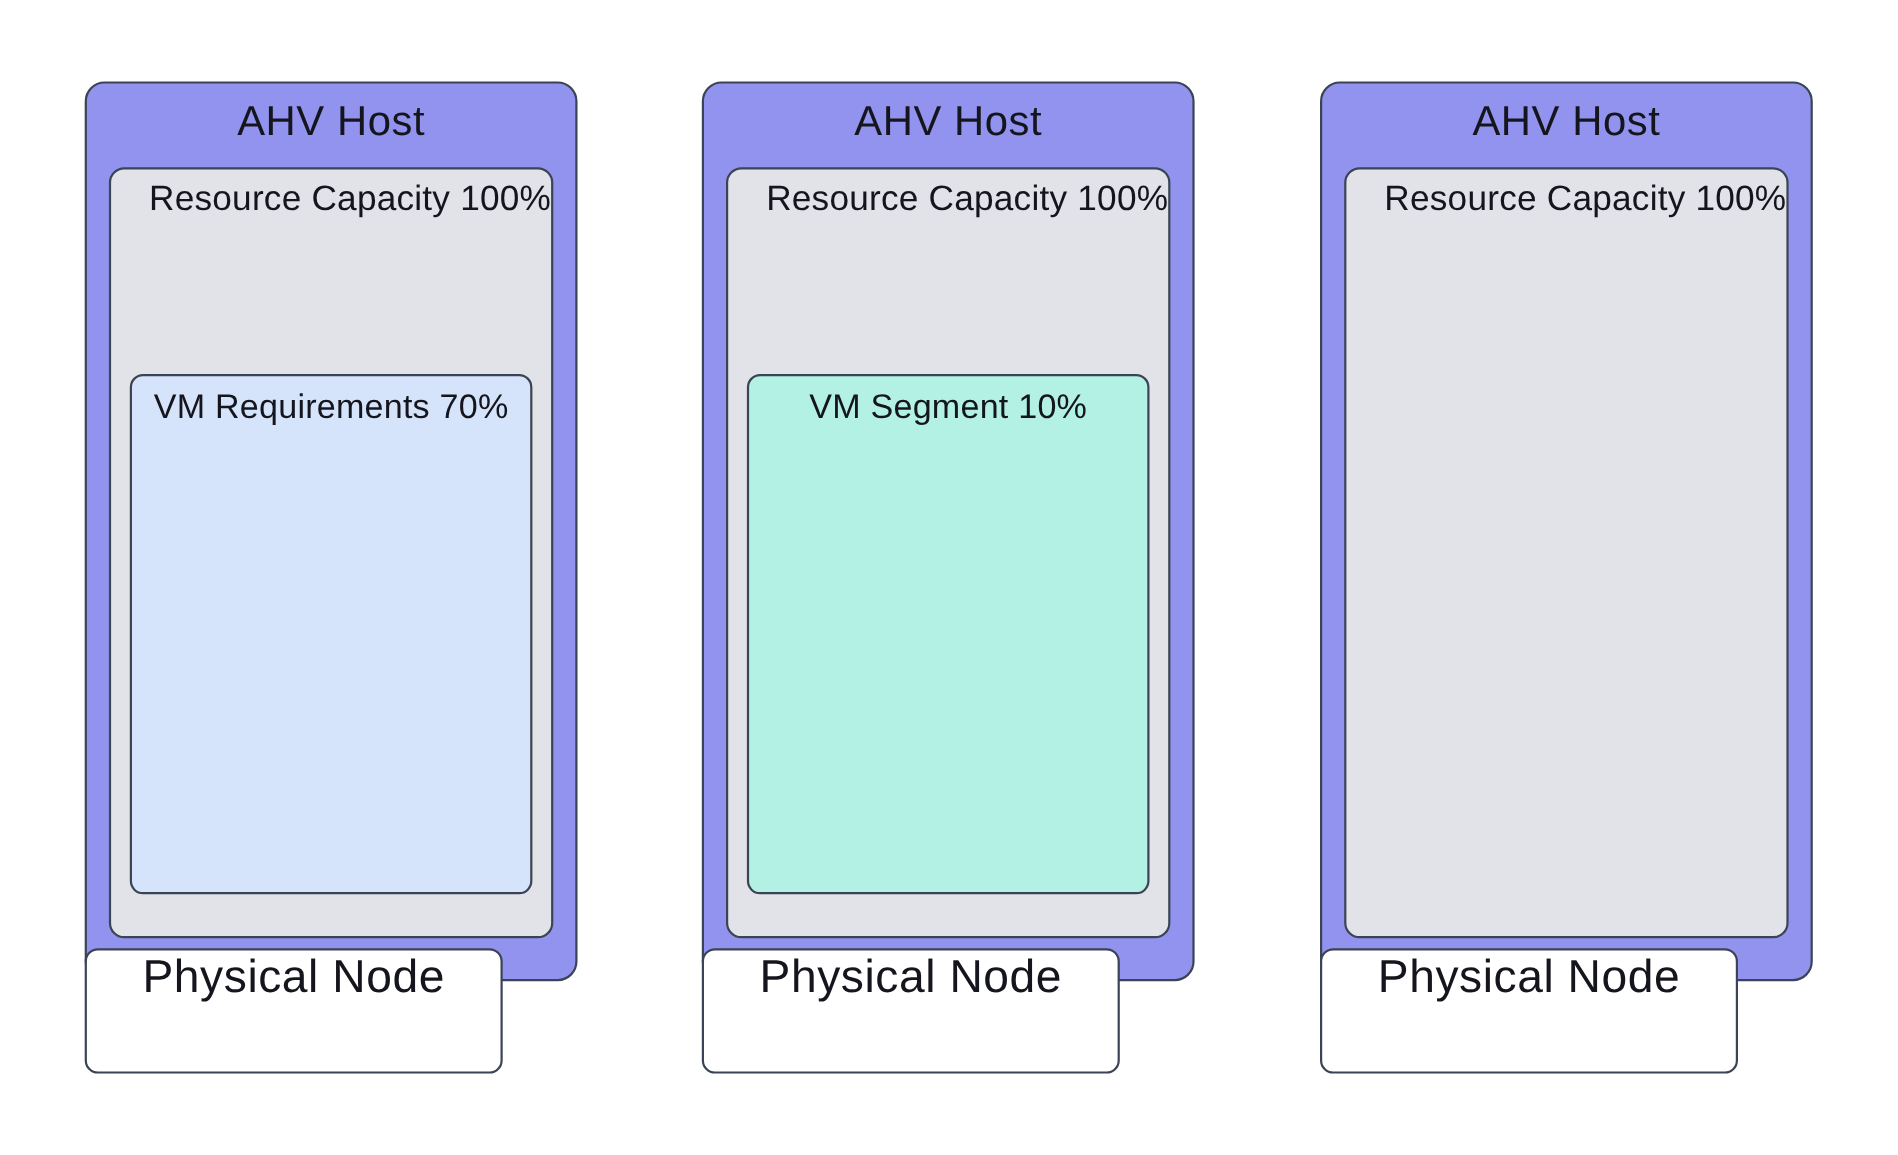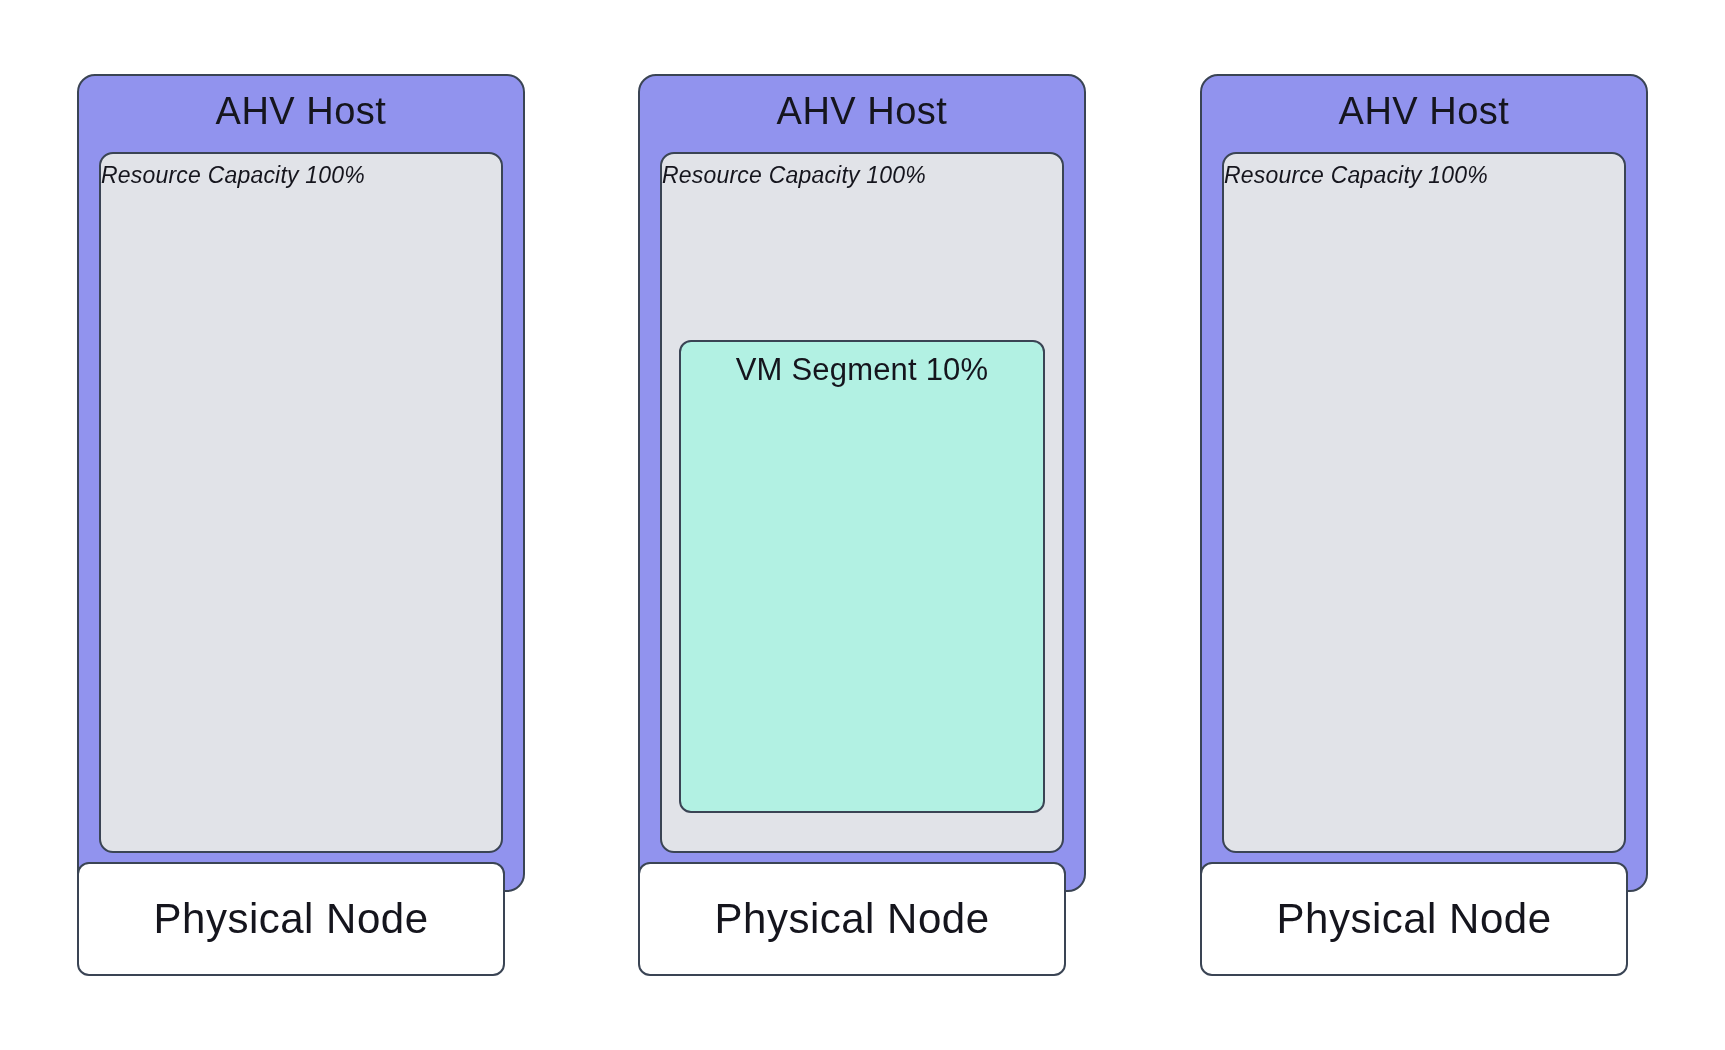--- a/index.html
+++ b/index.html
@@ -48,68 +48,70 @@
     position:absolute;
     left:20px; right:20px;
     top:76px; bottom:37px;
     background:var(--capacity-fill);
     border:2px solid var(--border);
     border-radius:14px;
   }
   .capacity-label{
     position:absolute;
     left:0; top:8px; width:100%;
-    text-align:left;
-    font-size:23px;
+    text-align:right;
+    font-size:32px;
     letter-spacing:0.2px;
     color:var(--text);
-    font-style:italic;
   }
   .vm-box{
     position:absolute;
     left:17px; right:17px;
     top:186px; bottom:38px;
     border:2px solid var(--border);
     border-radius:12px;
   }
   .vm-label{
     position:absolute;
     left:0; top:10px; width:100%;
     text-align:center;
     font-size:31px;
     letter-spacing:0.2px;
     color:var(--text);
   }
   .physical-node{
     position:absolute;
     left:0; top:862px;
-    width:428px; height:114px;
+    width:380px; height:114px;
     background:var(--node-fill);
     border:2px solid var(--border);
     border-radius:12px;
     display:flex;
-    align-items:center;
+    align-items:flex-start;
     justify-content:center;
   }
   .node-label{
     font-size:42px;
     letter-spacing:0.5px;
     color:var(--text);
   }
 </style>
 </head>
 <body>
 
 <div class="canvas">
 
   <div class="column col-0">
     <div class="host-box">
       <div class="host-title">AHV Host</div>
       <div class="capacity-box">
         <div class="capacity-label">Resource Capacity 100%</div>
+        <div class="vm-box" style="background-color: rgb(213, 228, 251);">
+          <div class="vm-label">VM Requirements 70%</div>
+        </div>
       </div>
     </div>
     <div class="physical-node">
       <div class="node-label">Physical Node</div>
     </div>
   </div>
 
   <div class="column col-1">
     <div class="host-box">
       <div class="host-title">AHV Host</div>

